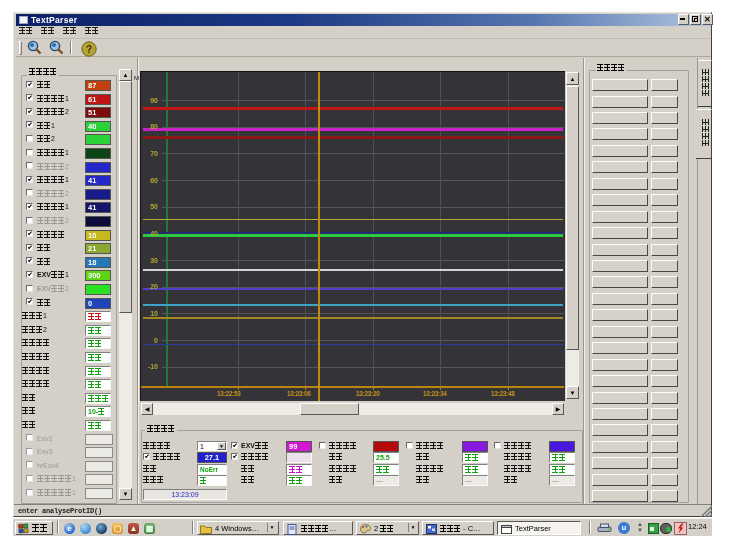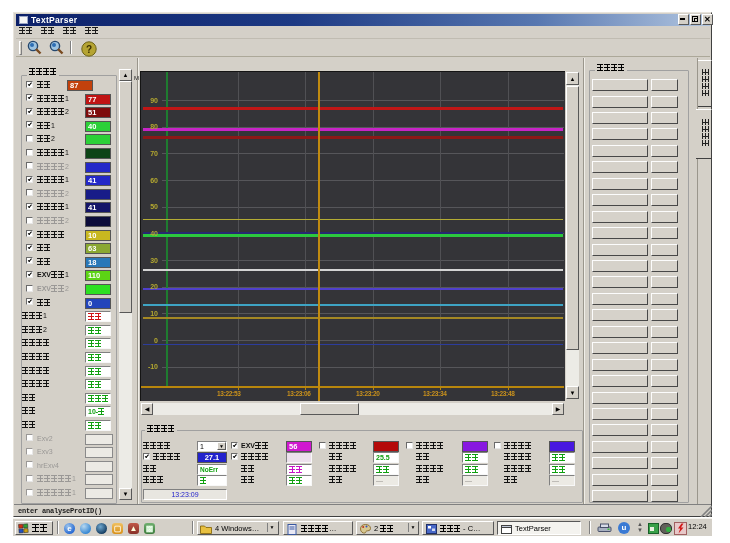--- a/index.html
+++ b/index.html
@@ -63,26 +63,26 @@
 <text x="10" y="12.5" font-family="Liberation Sans" font-size="10" font-weight="bold" fill="#3c3000" text-anchor="middle">?</text>
 </svg></div>
 </div>
 </div>
 <div class="grp" style="left:21px;top:75px;width:96px;height:429px;border-color:#a0a0a0"></div>
 <div class="ab" style="left:27px;top:68px;background:#d4d0c8;padding:0 2px"><i class="g"></i><i class="g"></i><i class="g"></i><i class="g"></i></div>
 <div class="cb" style="left:26px;top:80.5px">
     <span class="ck"></span>
   </div>
 <div class="ab" style="left:37px;top:81.0px;color:#111;white-space:nowrap"><i class="g"></i><i class="g"></i></div>
-<div class="vbox" style="left:67px;top:80.0px;background:#c2410c">87</div>
+<div class="vbox" style="left:85px;top:80.0px;background:#c2410c">87</div>
 <div class="cb" style="left:26px;top:94.1px">
     <span class="ck"></span>
   </div>
 <div class="ab" style="left:37px;top:94.6px;color:#111;white-space:nowrap"><i class="g"></i><i class="g"></i><i class="g"></i><i class="g"></i><span style="font-size:7px">1</span></div>
-<div class="vbox" style="left:85px;top:93.6px;background:#c01414">77</div>
+<div class="vbox" style="left:85px;top:93.6px;background:#c01414">61</div>
 <div class="cb" style="left:26px;top:107.7px">
     <span class="ck"></span>
   </div>
 <div class="ab" style="left:37px;top:108.2px;color:#111;white-space:nowrap"><i class="g"></i><i class="g"></i><i class="g"></i><i class="g"></i><span style="font-size:7px">2</span></div>
 <div class="vbox" style="left:85px;top:107.2px;background:#7e0c0c">51</div>
 <div class="cb" style="left:26px;top:121.3px">
     <span class="ck"></span>
   </div>
 <div class="ab" style="left:37px;top:121.8px;color:#111;white-space:nowrap"><i class="g"></i><i class="g"></i><span style="font-size:7px">1</span></div>
 <div class="vbox" style="left:85px;top:120.8px;background:#2cd038">40</div>
@@ -113,31 +113,31 @@
 <div class="vbox" style="left:85px;top:216.0px;background:#0c0c3a"></div>
 <div class="cb" style="left:26px;top:230.1px">
     <span class="ck"></span>
   </div>
 <div class="ab" style="left:37px;top:230.6px;color:#111;white-space:nowrap"><i class="g"></i><i class="g"></i><i class="g"></i><i class="g"></i></div>
 <div class="vbox" style="left:85px;top:229.6px;background:#c8b820">10</div>
 <div class="cb" style="left:26px;top:243.7px">
     <span class="ck"></span>
   </div>
 <div class="ab" style="left:37px;top:244.2px;color:#111;white-space:nowrap"><i class="g"></i><i class="g"></i></div>
-<div class="vbox" style="left:85px;top:243.2px;background:#8aa832">63</div>
+<div class="vbox" style="left:85px;top:243.2px;background:#8aa832">21</div>
 <div class="cb" style="left:26px;top:257.3px">
     <span class="ck"></span>
   </div>
 <div class="ab" style="left:37px;top:257.8px;color:#111;white-space:nowrap"><i class="g"></i><i class="g"></i></div>
 <div class="vbox" style="left:85px;top:256.8px;background:#2878b8">18</div>
 <div class="cb" style="left:26px;top:270.9px">
     <span class="ck"></span>
   </div>
 <div class="ab" style="left:37px;top:271.4px;color:#111;white-space:nowrap"><span style="font-size:7px;font-weight:bold">EXV</span><i class="g"></i><i class="g"></i><span style="font-size:7px">1</span></div>
-<div class="vbox" style="left:85px;top:270.4px;background:#5cd414">110</div>
+<div class="vbox" style="left:85px;top:270.4px;background:#5cd414">300</div>
 <div class="cb" style="left:26px;top:284.5px"></div>
 <div class="ab" style="left:37px;top:285.0px;color:#9a9896;white-space:nowrap"><span style="font-size:7px;font-weight:bold">EXV</span><i class="g"></i><i class="g"></i><span style="font-size:7px">2</span></div>
 <div class="vbox" style="left:85px;top:284.0px;background:#2ce022"></div>
 <div class="cb" style="left:26px;top:298.1px">
     <span class="ck"></span>
   </div>
 <div class="ab" style="left:37px;top:298.6px;color:#111;white-space:nowrap"><i class="g"></i><i class="g"></i></div>
 <div class="vbox" style="left:85px;top:297.6px;background:#2244bb">0</div>
 <div class="ab" style="left:22px;top:312.2px;color:#111;white-space:nowrap"><i class="g"></i><i class="g"></i><i class="g"></i><span style="font-size:7px">1</span></div>
 <div class="sbox" style="left:85px;top:311.2px;color:#d01414"><i class="g"></i><i class="g"></i></div>
@@ -257,21 +257,21 @@
 <div class="cb" style="left:231px;top:441.5px">
     <span class="ck"></span>
   </div>
 <div class="ab lbl7" style="left:241px;top:441.5px"><b style="font-size:7px">EXV</b><i class="g"></i><i class="g"></i></div>
 <div class="cb" style="left:231px;top:453.1px">
     <span class="ck"></span>
   </div>
 <div class="ab lbl7" style="left:241px;top:453.1px"><i class="g"></i><i class="g"></i><i class="g"></i><i class="g"></i></div>
 <div class="ab lbl7" style="left:241px;top:464.7px"><i class="g"></i><i class="g"></i></div>
 <div class="ab lbl7" style="left:241px;top:476.3px"><i class="g"></i><i class="g"></i></div>
-<div class="vbox" style="left:286px;top:440.5px;background:#d018d0;color:#fff;">56</div>
+<div class="vbox" style="left:286px;top:440.5px;background:#d018d0;color:#fff;">99</div>
 <div class="sbox" style="left:286px;top:452.1px;background:#ece0ec;"></div>
 <div class="sbox" style="left:286px;top:463.7px;background:#fff;color:#c814c8;"><i class="g"></i><i class="g"></i></div>
 <div class="sbox" style="left:286px;top:475.3px;background:#fff;color:#10a010;"><i class="g"></i><i class="g"></i></div>
 <div class="cb" style="left:319px;top:441.5px"></div>
 <div class="ab lbl7" style="left:329px;top:441.5px"><i class="g"></i><i class="g"></i><i class="g"></i><i class="g"></i></div>
 <div class="ab lbl7" style="left:329px;top:453.1px"><i class="g"></i><i class="g"></i></div>
 <div class="ab lbl7" style="left:329px;top:464.7px"><i class="g"></i><i class="g"></i><i class="g"></i><i class="g"></i></div>
 <div class="ab lbl7" style="left:329px;top:476.3px"><i class="g"></i><i class="g"></i></div>
 <div class="vbox" style="left:373px;top:440.5px;background:#b40a0a;"></div>
 <div class="sbox" style="left:373px;top:452.1px;background:#fff;color:#10a010;">25.5</div>

